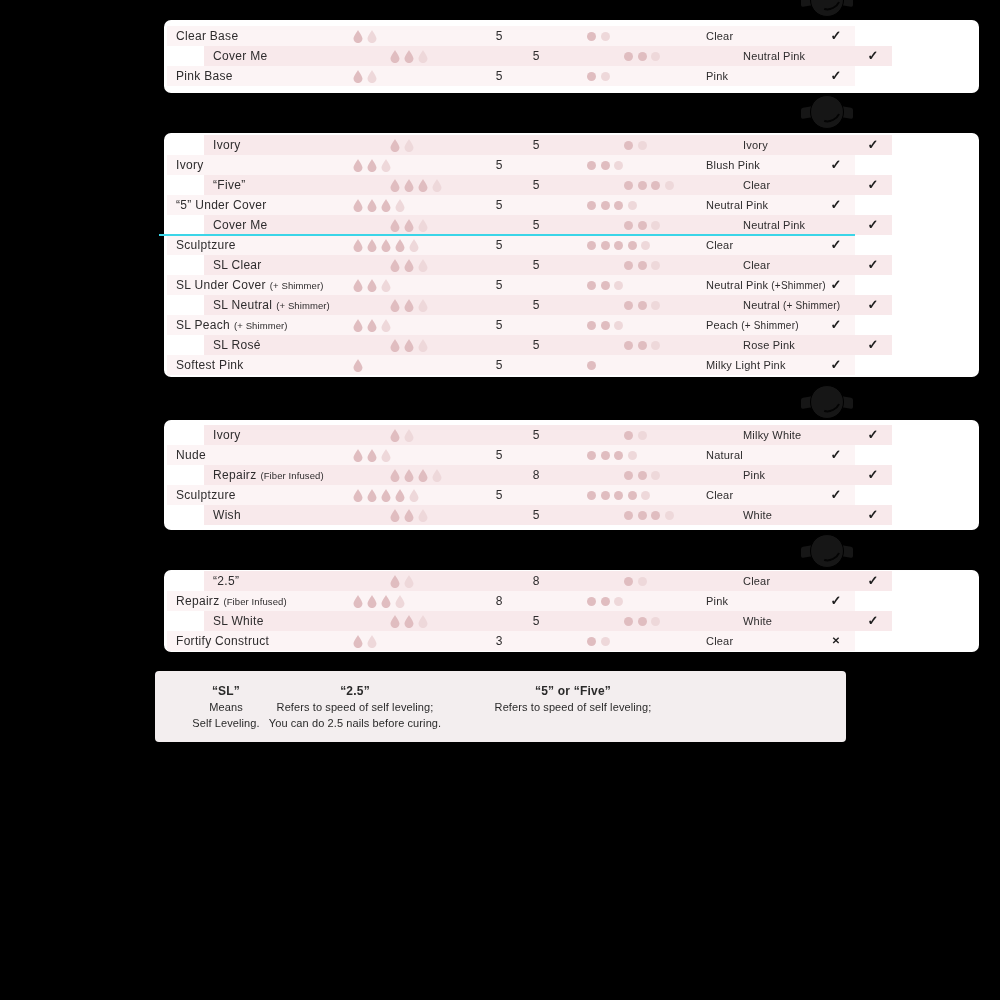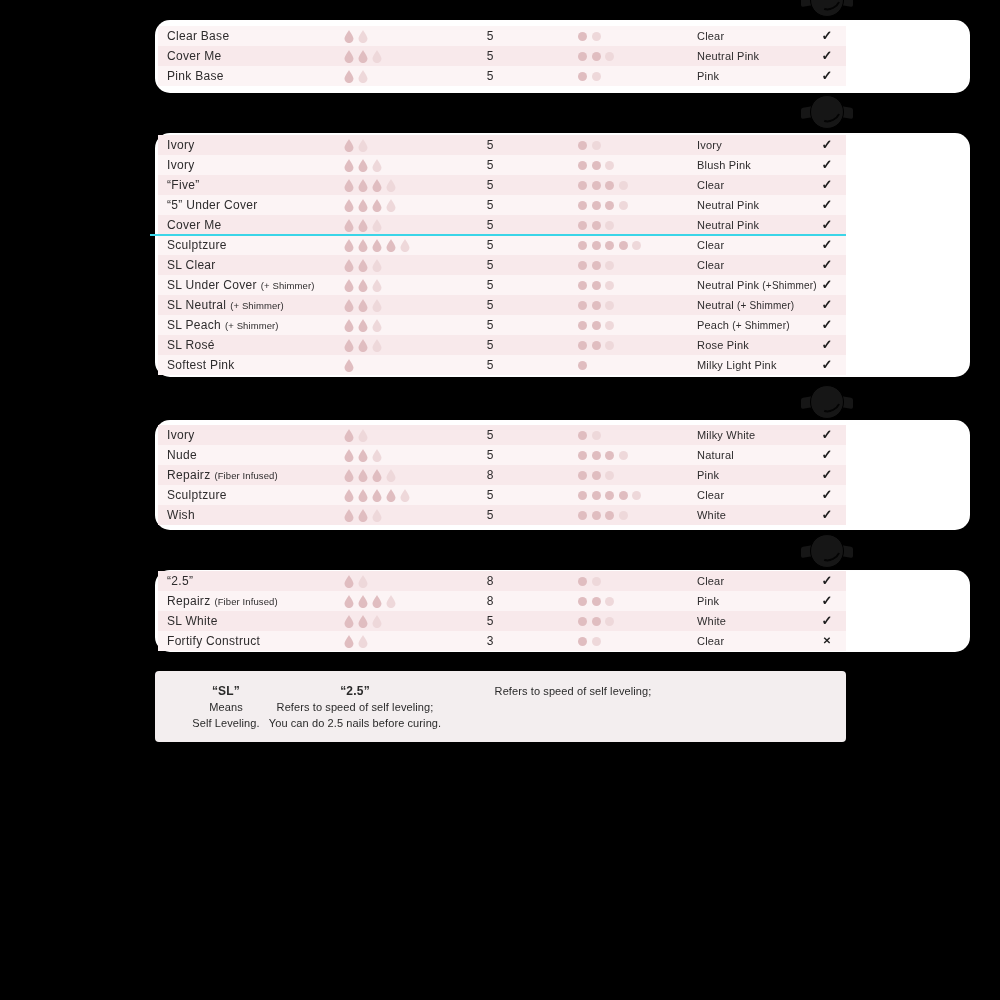--- a/index.html
+++ b/index.html
@@ -3,25 +3,25 @@
 <meta charset="utf-8">
 <style>
   html,body{margin:0;padding:0;}
   body{
     width:1000px;height:1000px;position:relative;overflow:hidden;
     background:#000;
     font-family:"Liberation Sans", sans-serif;
     -webkit-font-smoothing:antialiased;
   }
   .table{
-    position:absolute;left:155px;width:815px;background:#fff;border-radius:15px;
+    position:absolute;left:164px;width:815px;background:#fff;border-radius:7px;
     box-sizing:border-box;padding-left:3px;z-index:2;
   }
   .row{position:relative;height:20px;width:688px;}
-  .row.pink{background:var(--row-pink);}
+  .row.pink{background:var(--row-pink);margin-left:37px;}
   .row.light{background:var(--row-light);}
   .cell{position:absolute;top:0;height:20px;line-height:20px;color:var(--text);white-space:nowrap;}
   .c-name{left:9px;font-size:12px;letter-spacing:.3px;}
   .c-name .note{font-size:9.5px;letter-spacing:.1px;margin-left:4px;}
   .c-drops{left:186px;top:4px;height:12px;display:flex;gap:4px;align-items:center;}
   .c-drops svg{display:block;}
   .c-num{left:307px;width:50px;text-align:center;font-size:12px;}
   .c-dots{left:420px;top:5.5px;height:9px;display:flex;gap:4.5px;align-items:center;}
   .dot{width:9px;height:9px;border-radius:50%;background:var(--drop);display:inline-block;}
   .dot.lt{background:var(--drop-lt);}
@@ -742,20 +742,21 @@
       <div class="leg-term">“SL”</div>
       <div class="leg-line">Means</div>
       <div class="leg-line">Self Leveling.</div>
     </div>
     <div class="leg-col" style="left: 80px; width: 240px;">
       <div class="leg-term">“2.5”</div>
       <div class="leg-line">Refers to speed of self leveling;</div>
       <div class="leg-line">You can do 2.5 nails before curing.</div>
     </div>
     <div class="leg-col" style="left: 288px; width: 260px;">
+      <div class="leg-term">“5” or “Five”</div>
       <div class="leg-line">Refers to speed of self leveling;</div>
     </div>
   </div>
 <div>
     <div class="badge" style="left: 801px; top: -17px;">
       <span class="wing wl"></span>
       <span class="wing wr"></span>
       <span class="disc">
         <span class="swirl"></span>
       </span>

